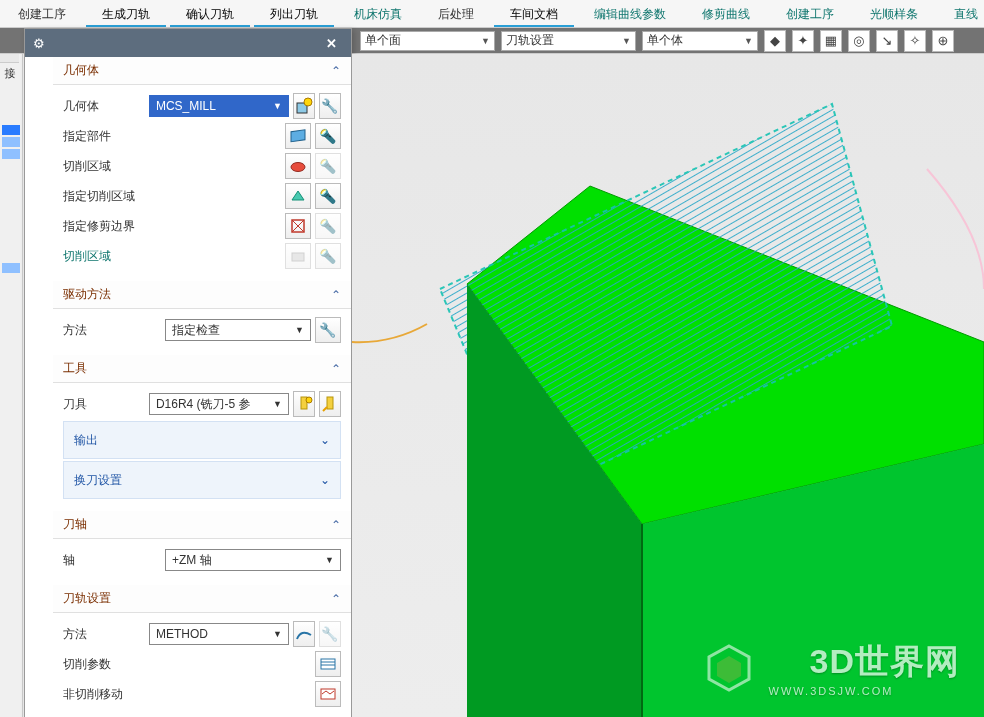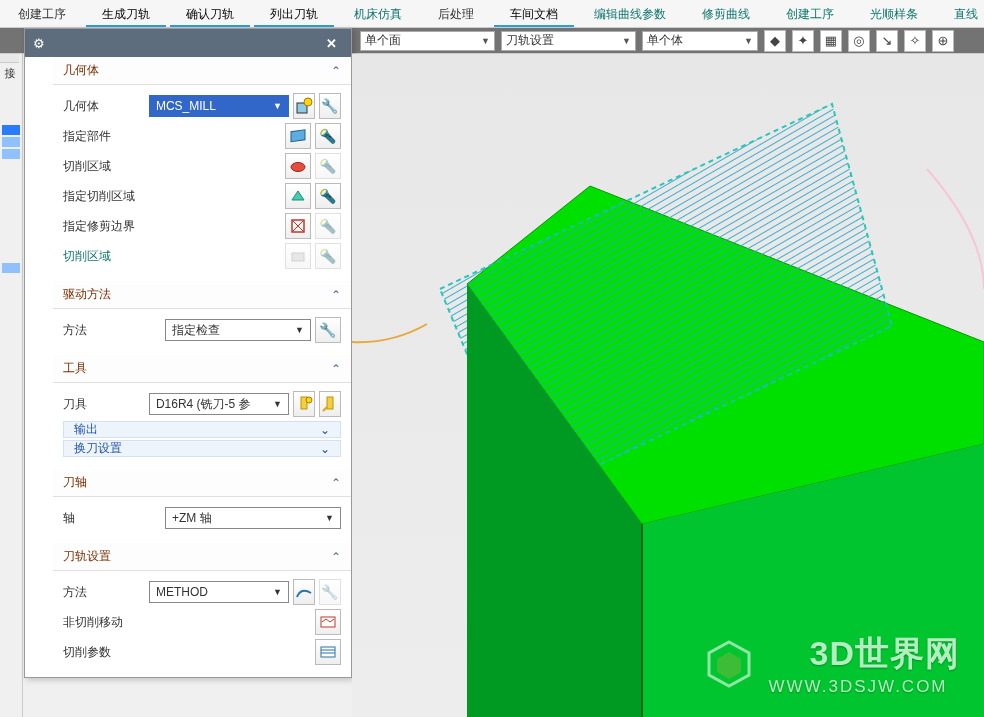--- a/index.html
+++ b/index.html
@@ -27,25 +27,25 @@
 .section-header .chev { color: #4a6da7; font-size: 12px; }
 .section-content { padding: 6px 10px 10px 10px; }
 .row { display: flex; align-items: center; min-height: 30px; gap: 4px; }
 .row-label { width: 98px; font-size: 12px; color: #333; }
 .row-select { flex: 1; display: flex; align-items: center; justify-content: space-between; border: 1px solid #888; background: #fff; height: 22px; padding: 0 6px; font-size: 12px; color: #333; }
 .row-select.narrow { width: 140px; flex: none; }
 .row-select.highlight { background: #3067c9; color: #fff; border-color: #3067c9; }
 .row-icons { display: flex; gap: 4px; margin-left: auto; }
 .icn { width: 26px; height: 26px; border: 1px solid #bbb; background: linear-gradient(#fff,#eee); display: flex; align-items: center; justify-content: center; font-size: 14px; }
 .icn.disabled { opacity: 0.45; }
-.subrow { display: flex; align-items: center; justify-content: space-between; background: #eef4fb; height: 17px; margin: 2px 0; padding: 0 10px; color: #2055a5; font-size: 12px; border: 1px solid #d3e1f3; }
+.subrow { display: flex; align-items: center; justify-content: space-between; background: #eef4fb; height: 38px; margin: 2px 0; padding: 0 10px; color: #2055a5; font-size: 12px; border: 1px solid #d3e1f3; }
 .viewport { position: absolute; left: 352px; right: 0; top: 54px; bottom: 0; background: linear-gradient(#e7e7e7,#ededed); overflow: hidden; }
 .watermark { position: absolute; right: 24px; bottom: 20px; color: #fff; opacity: 0.7; font-family: Arial, sans-serif; text-shadow: 0 1px 2px rgba(0,0,0,0.4); text-align: left; display: flex; align-items: center; gap: 14px; }
 .watermark .big { font-size: 34px; font-weight: bold; letter-spacing: 1px; margin-left: 41px; }
-.watermark .small { font-size: 17px; letter-spacing: 2px; }
+.watermark .small { font-size: 11px; letter-spacing: 2px; }
 .wm-logo { width: 52px; height: 52px; position: relative; }
 .muted { color: #0f766e; }
 </style>
 </head>
 <body>
 
 <div class="ribbon" id="ribbon">
     <div class="ribbon-item">创建工序</div>
     <div class="ribbon-item highlight">生成刀轨</div>
     <div class="ribbon-item highlight">确认刀轨</div>
@@ -258,38 +258,38 @@
           <span style="font-size:9px">▼</span>
         </div>
         <div class="icn">
             <svg width="18" height="18">
               <path d="M2 14 Q6 4 16 10" fill="none" stroke="#2874a6" stroke-width="2"></path>
             </svg>
           </div>
         <div class="icn disabled">🔧</div>
       </div>
       <div class="row">
-        <div class="row-label">非切削移动</div>
-        <div class="row-icons">
-            <div class="icn">
-              <svg width="18" height="18">
-                <rect x="2" y="4" width="14" height="10" fill="#fff" stroke="#c0392b"></rect>
-                <path d="M3 9 L7 6 L11 9 L15 6" fill="none" stroke="#c0392b"></path>
-              </svg>
-            </div>
-          </div>
-      </div>
-      <div class="row">
         <div class="row-label">切削参数</div>
         <div class="row-icons">
             <div class="icn">
               <svg width="18" height="18">
                 <rect x="2" y="4" width="14" height="10" fill="#fff" stroke="#2874a6"></rect>
                 <line x1="2" y1="7" x2="16" y2="7" stroke="#2874a6"></line>
                 <line x1="2" y1="10" x2="16" y2="10" stroke="#2874a6"></line>
+              </svg>
+            </div>
+          </div>
+      </div>
+      <div class="row">
+        <div class="row-label">非切削移动</div>
+        <div class="row-icons">
+            <div class="icn">
+              <svg width="18" height="18">
+                <rect x="2" y="4" width="14" height="10" fill="#fff" stroke="#c0392b"></rect>
+                <path d="M3 9 L7 6 L11 9 L15 6" fill="none" stroke="#c0392b"></path>
               </svg>
             </div>
           </div>
       </div>
     </div>
 
   </div>
 </div>
 
 <div class="viewport">

